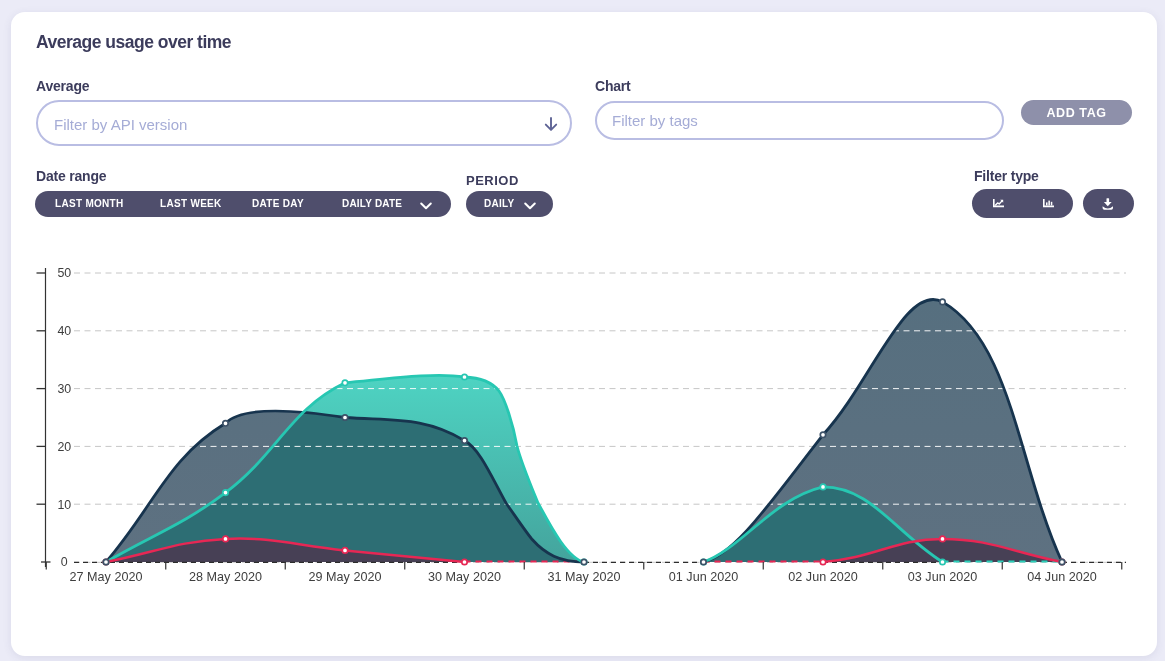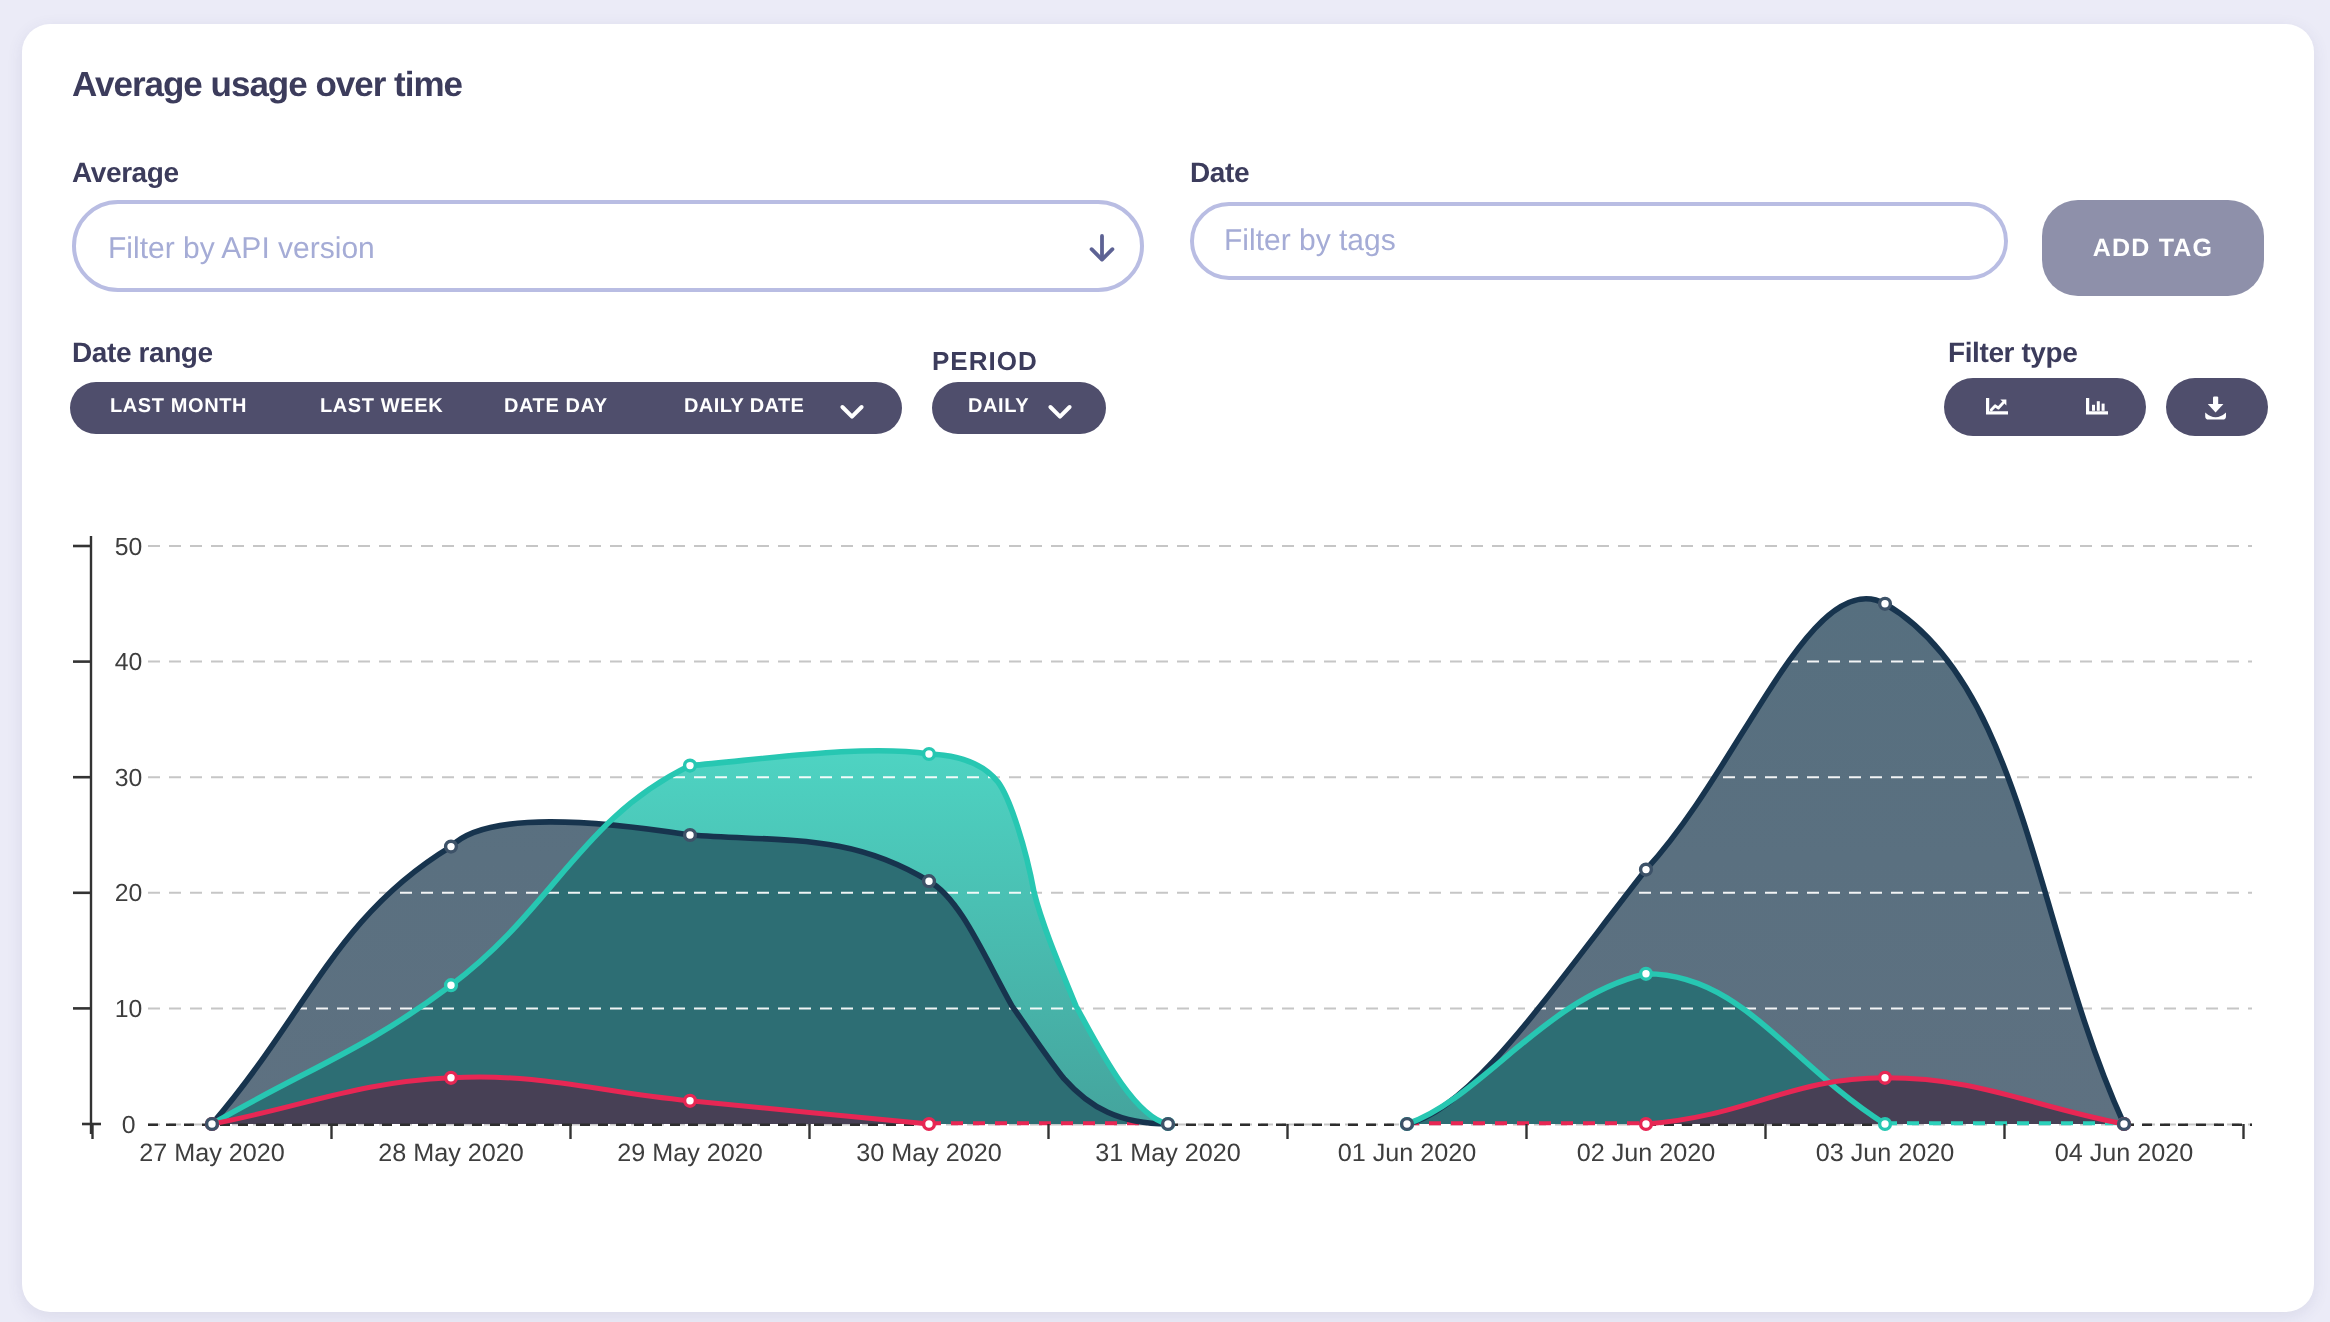--- a/index.html
+++ b/index.html
@@ -18,24 +18,24 @@
 <div class="abs lbl" style="left:36px;top:78px">Average</div>
 <div class="pill-input" style="left:36px;top:100px;width:536px;height:46px"></div>
 <div class="abs ph" style="left:54px;top:116px">Filter by API version</div>
 <svg class="abs" style="left:541px;top:114px" width="20" height="18" viewBox="0 0 20 18">
  <g stroke="#5d6294" stroke-width="1.9" fill="none" stroke-linecap="round" stroke-linejoin="round">
  <path d="M10 4 V15.3"></path>
       <path d="M4.8 10.6 L10 15.8 L15.2 10.6"></path>
     </g>
   </svg>
 
-<div class="abs lbl" style="left:595px;top:78px">Date</div>
+<div class="abs lbl" style="left:595px;top:78px">Chart</div>
 <div class="pill-input" style="left:595px;top:101px;width:409px;height:39px;border-radius:20px"></div>
 <div class="abs ph" style="left:612px;top:112px;font-size:15px">Filter by tags</div>
-<div class="darkbtn" style="left:1021px;top:100px;width:111px;height:48px;border-radius:18px;background:#8e90aa">
+<div class="darkbtn" style="left:1021px;top:100px;width:111px;height:25px;border-radius:18px;background:#8e90aa">
  <span style="font-size:12.5px;font-weight:bold;letter-spacing:.6px">ADD TAG</span>
   </div>
 
 <div class="abs lbl" style="left:36px;top:168px">Date range</div>
 <div class="darkbtn" style="left:35px;top:191px;width:416px;height:26px;border-radius:13px"></div>
 <div class="abs seg" style="left:55px;top:198px">LAST MONTH</div>
 <div class="abs seg" style="left:160px;top:198px">LAST WEEK</div>
 <div class="abs seg" style="left:252px;top:198px">DATE DAY</div>
 <div class="abs seg" style="left:342px;top:198px;letter-spacing:.2px">DAILY DATE</div>
 <svg class="abs" style="left:419px;top:202px" width="14" height="9" viewBox="0 0 14 9">

